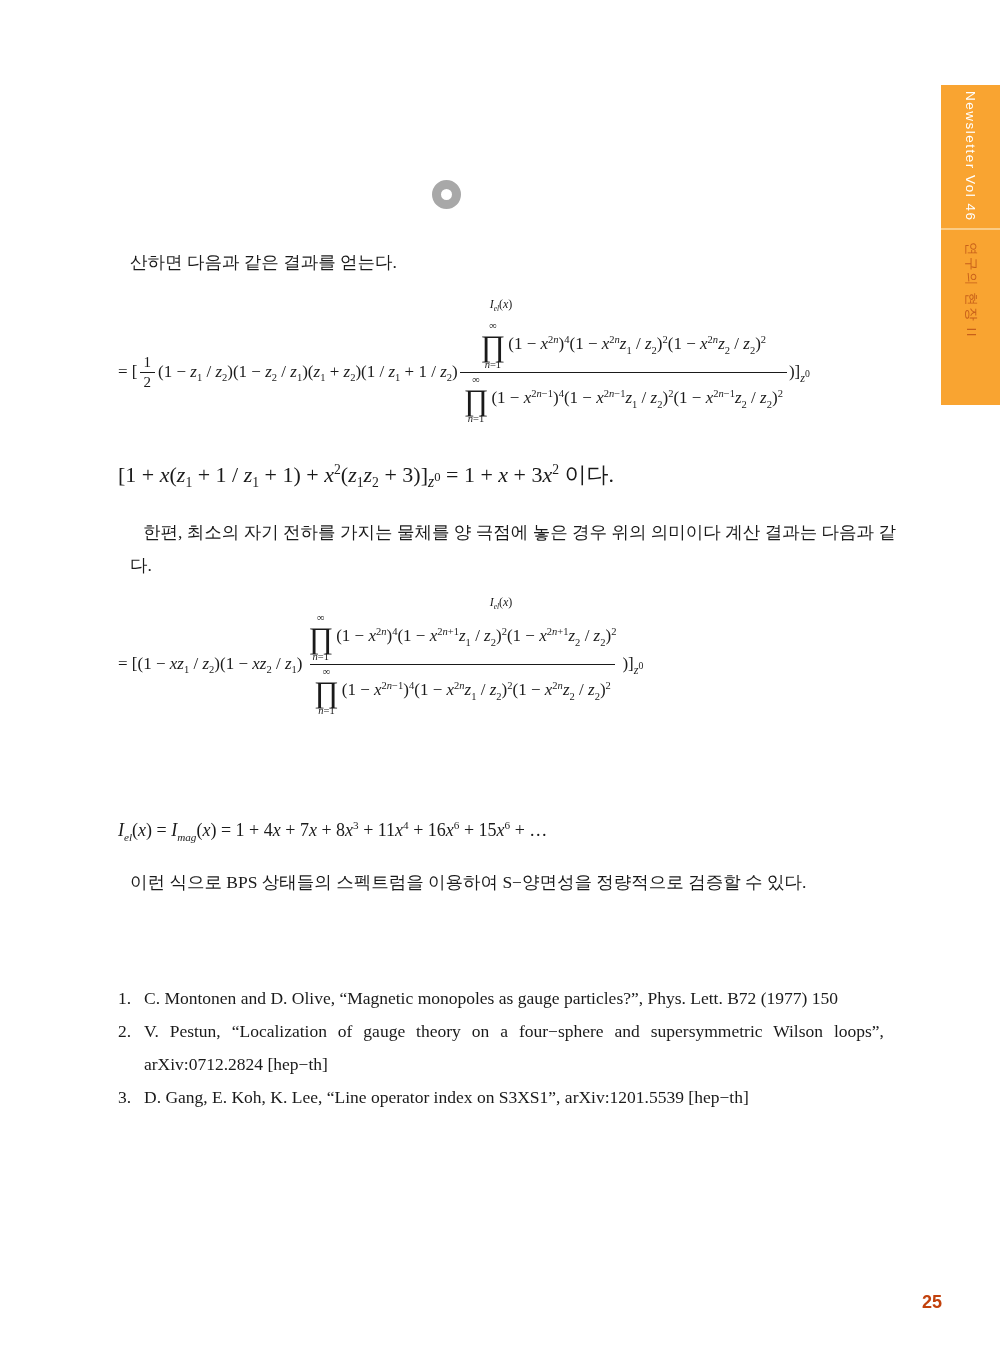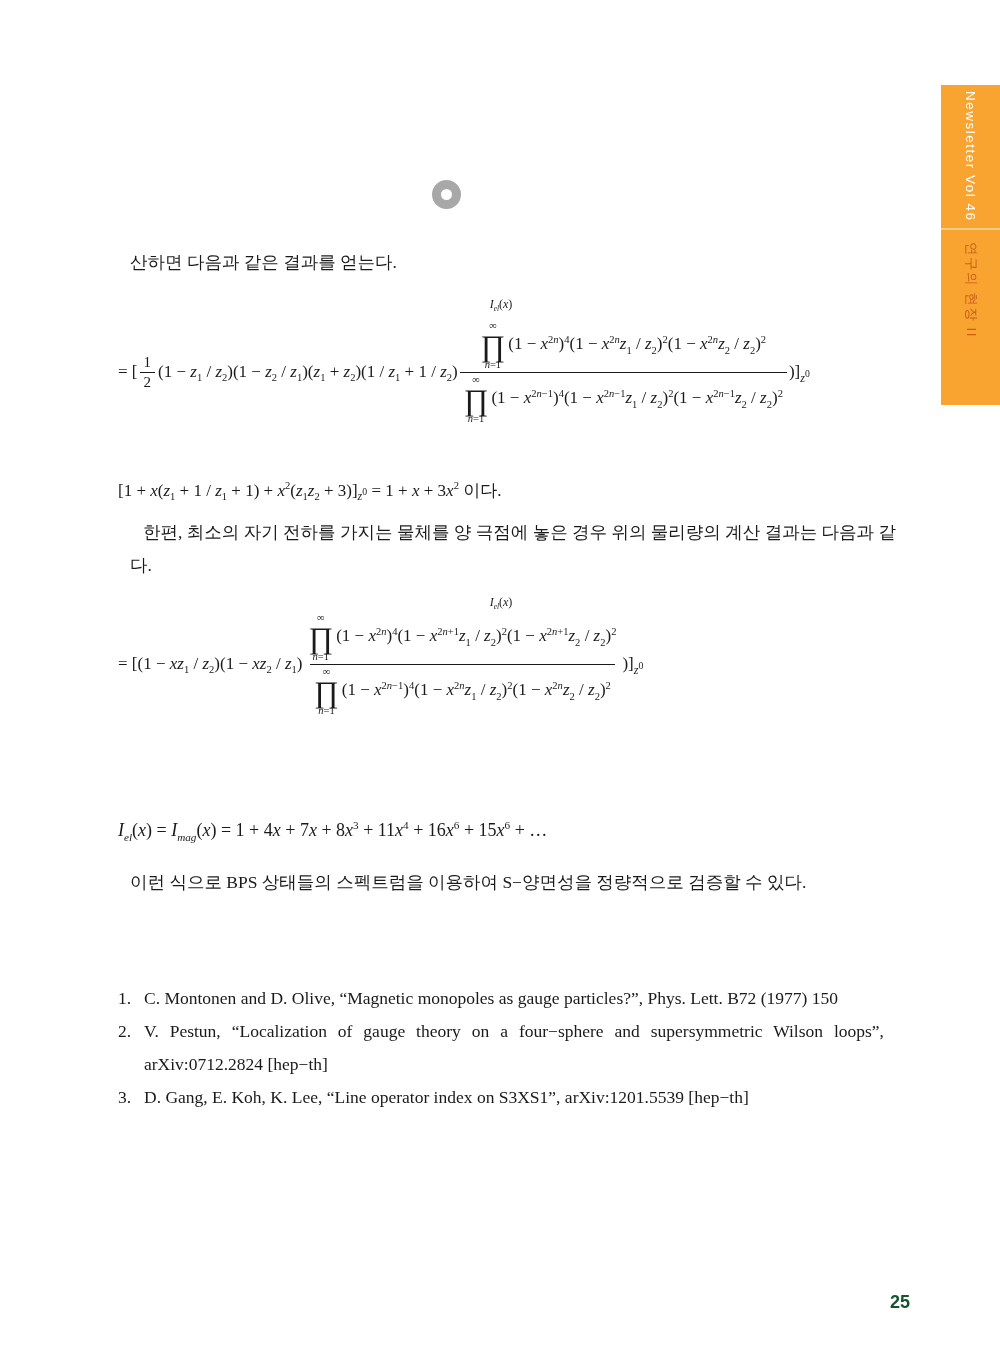--- a/index.html
+++ b/index.html
@@ -27,22 +27,22 @@
   .bigbr{font-size:1.2em;}
   .tab{position:absolute;left:941px;top:85px;width:59px;height:320px;}
   .tab-top{height:143px;display:flex;align-items:center;justify-content:center;border-bottom:2px solid;}
   .tab-bottom{height:163px;display:flex;justify-content:center;padding-top:12px;}
   .vtext{writing-mode:vertical-rl;text-orientation:sideways;
     font-family:"Liberation Sans","DejaVu Sans",sans-serif;font-size:13.5px;letter-spacing:1.5px;white-space:nowrap;}
   .donut{position:absolute;left:432px;top:180px;width:11px;height:11px;border:9px solid;border-radius:50%;}
   .refrow{display:flex;}
   .refnum{width:26px;flex:none;}
   .reftext{flex:1;text-align:justify;}
-  .pagenum{position:absolute;left:890px;top:1292px;font-family:"Liberation Sans","DejaVu Sans",sans-serif;
-    font-weight:700;font-size:18px;color:#14532d;}
+  .pagenum{position:absolute;left:922px;top:1292px;font-family:"Liberation Sans","DejaVu Sans",sans-serif;
+    font-weight:700;font-size:18px;color:#c2410c;}
 </style>
 </head>
 <body>
 
 <div class="page">
 
   <div class="tab" style="background-color: rgb(249, 164, 49);">
     <div class="tab-top" style="border-bottom-color: rgb(251, 204, 134);">
       <span class="vtext" style="color: rgb(255, 255, 255);">Newsletter Vol 46</span>
     </div>
@@ -71,23 +71,23 @@
       <span class="fden"><span class="prod">
             <span class="plim">∞</span>
             <span class="psym">∏</span>
             <span class="plim"><i>n</i>=1</span>
           </span>(1 − <i>x</i><sup>2<i>n</i>−1</sup>)<sup>4</sup>(1 − <i>x</i><sup>2<i>n</i>−1</sup><i>z</i><sub>1</sub> / <i>z</i><sub>2</sub>)<sup>2</sup>(1 − <i>x</i><sup>2<i>n</i>−1</sup><i>z</i><sub>2</sub> / <i>z</i><sub>2</sub>)<sup>2</sup></span>
     </span>
     <span>)]<sub class="z0"><i>z</i><sup>0</sup></sub></span>
   </div>
 
 
-  <div class="blk" style="top:478px;font-size:17px;line-height:26px">[1 + <i>x</i>(<i>z</i><sub>1</sub> + 1 / <i>z</i><sub>1</sub> + 1) + <i>x</i><sup>2</sup>(<i>z</i><sub>1</sub><i>z</i><sub>2</sub> + 3)]<sub class="z0"><i>z</i><sup>0</sup></sub> = 1 + <i>x</i> + 3<i>x</i><sup>2</sup> 이다.</div>
+  <div class="blk" style="top:462px;font-size:22px;line-height:26px">[1 + <i>x</i>(<i>z</i><sub>1</sub> + 1 / <i>z</i><sub>1</sub> + 1) + <i>x</i><sup>2</sup>(<i>z</i><sub>1</sub><i>z</i><sub>2</sub> + 3)]<sub class="z0"><i>z</i><sup>0</sup></sub> = 1 + <i>x</i> + 3<i>x</i><sup>2</sup> 이다.</div>
 
-  <div class="blk para indent" style="top:516px">한편, 최소의 자기 전하를 가지는 물체를 양 극점에 놓은 경우 위의 물리량의 계산 결과는 다음과 같다.</div>
+  <div class="blk para indent" style="top:516px">한편, 최소의 자기 전하를 가지는 물체를 양 극점에 놓은 경우 위의 의미이다 계산 결과는 다음과 같다.</div>
 
   <div class="blk eqlabel" style="top:586px"><i>I</i><sub><i>el</i></sub>(<i>x</i>)</div>
 
   <div class="blk eq" style="top:612px">
     <span>= [(1 − <i>xz</i><sub>1</sub> / <i>z</i><sub>2</sub>)(1 − <i>xz</i><sub>2</sub> / <i>z</i><sub>1</sub>)</span>
     <span class="frac">
       <span class="fnum"><span class="prod">
             <span class="plim">∞</span>
             <span class="psym">∏</span>
             <span class="plim"><i>n</i>=1</span>

